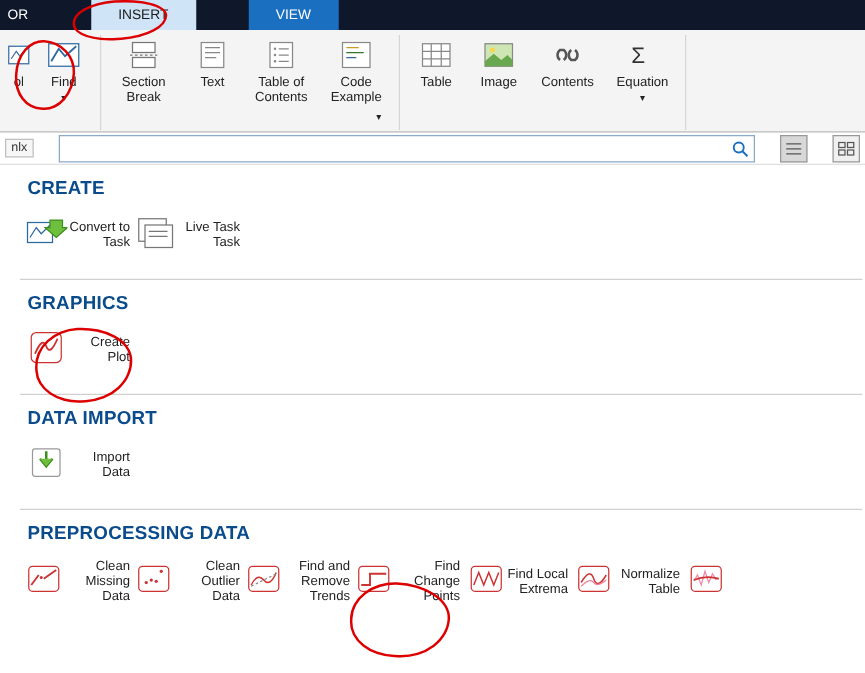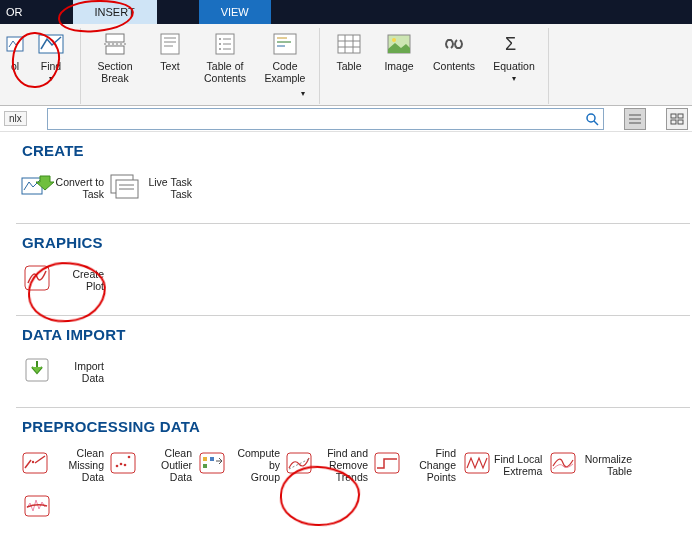--- a/index.html
+++ b/index.html
@@ -293,33 +293,20 @@
               <circle cx="21" cy="7" r="1.3" fill="#c33"></circle>
             </svg>
         </span>
         <span style="white-space:pre-line">Clean Outlier
 Data</span>
       </div>
       <div class="item">
         <span class="ico">
           <svg width="30" height="26">
               <rect x="3" y="3" width="24" height="20" rx="3" fill="#fff" stroke="#c33"></rect>
-              <rect x="6" y="7" width="4" height="4" fill="#e8b23a"></rect>
-              <rect x="6" y="14" width="4" height="4" fill="#5a9e4a"></rect>
-              <rect x="13" y="7" width="4" height="4" fill="#4a7ec0"></rect>
-              <path d="M19 11 L25 11 M22 8 L25 11 L22 14" stroke="#555" fill="none"></path>
-            </svg>
-        </span>
-        <span style="white-space:pre-line">Compute by
-Group</span>
-      </div>
-      <div class="item">
-        <span class="ico">
-          <svg width="30" height="26">
-              <rect x="3" y="3" width="24" height="20" rx="3" fill="#fff" stroke="#c33"></rect>
               <path d="M5 18 Q10 8 15 14 Q20 20 25 8" stroke="#c33" fill="none" stroke-width="1.2"></path>
               <line x1="5" y1="19" x2="25" y2="9" stroke="#888" stroke-dasharray="2 2"></line>
             </svg>
         </span>
         <span style="white-space:pre-line">Find and
 Remove Trends</span>
       </div>
       <div class="item">
         <span class="ico">
           <svg width="30" height="26">

